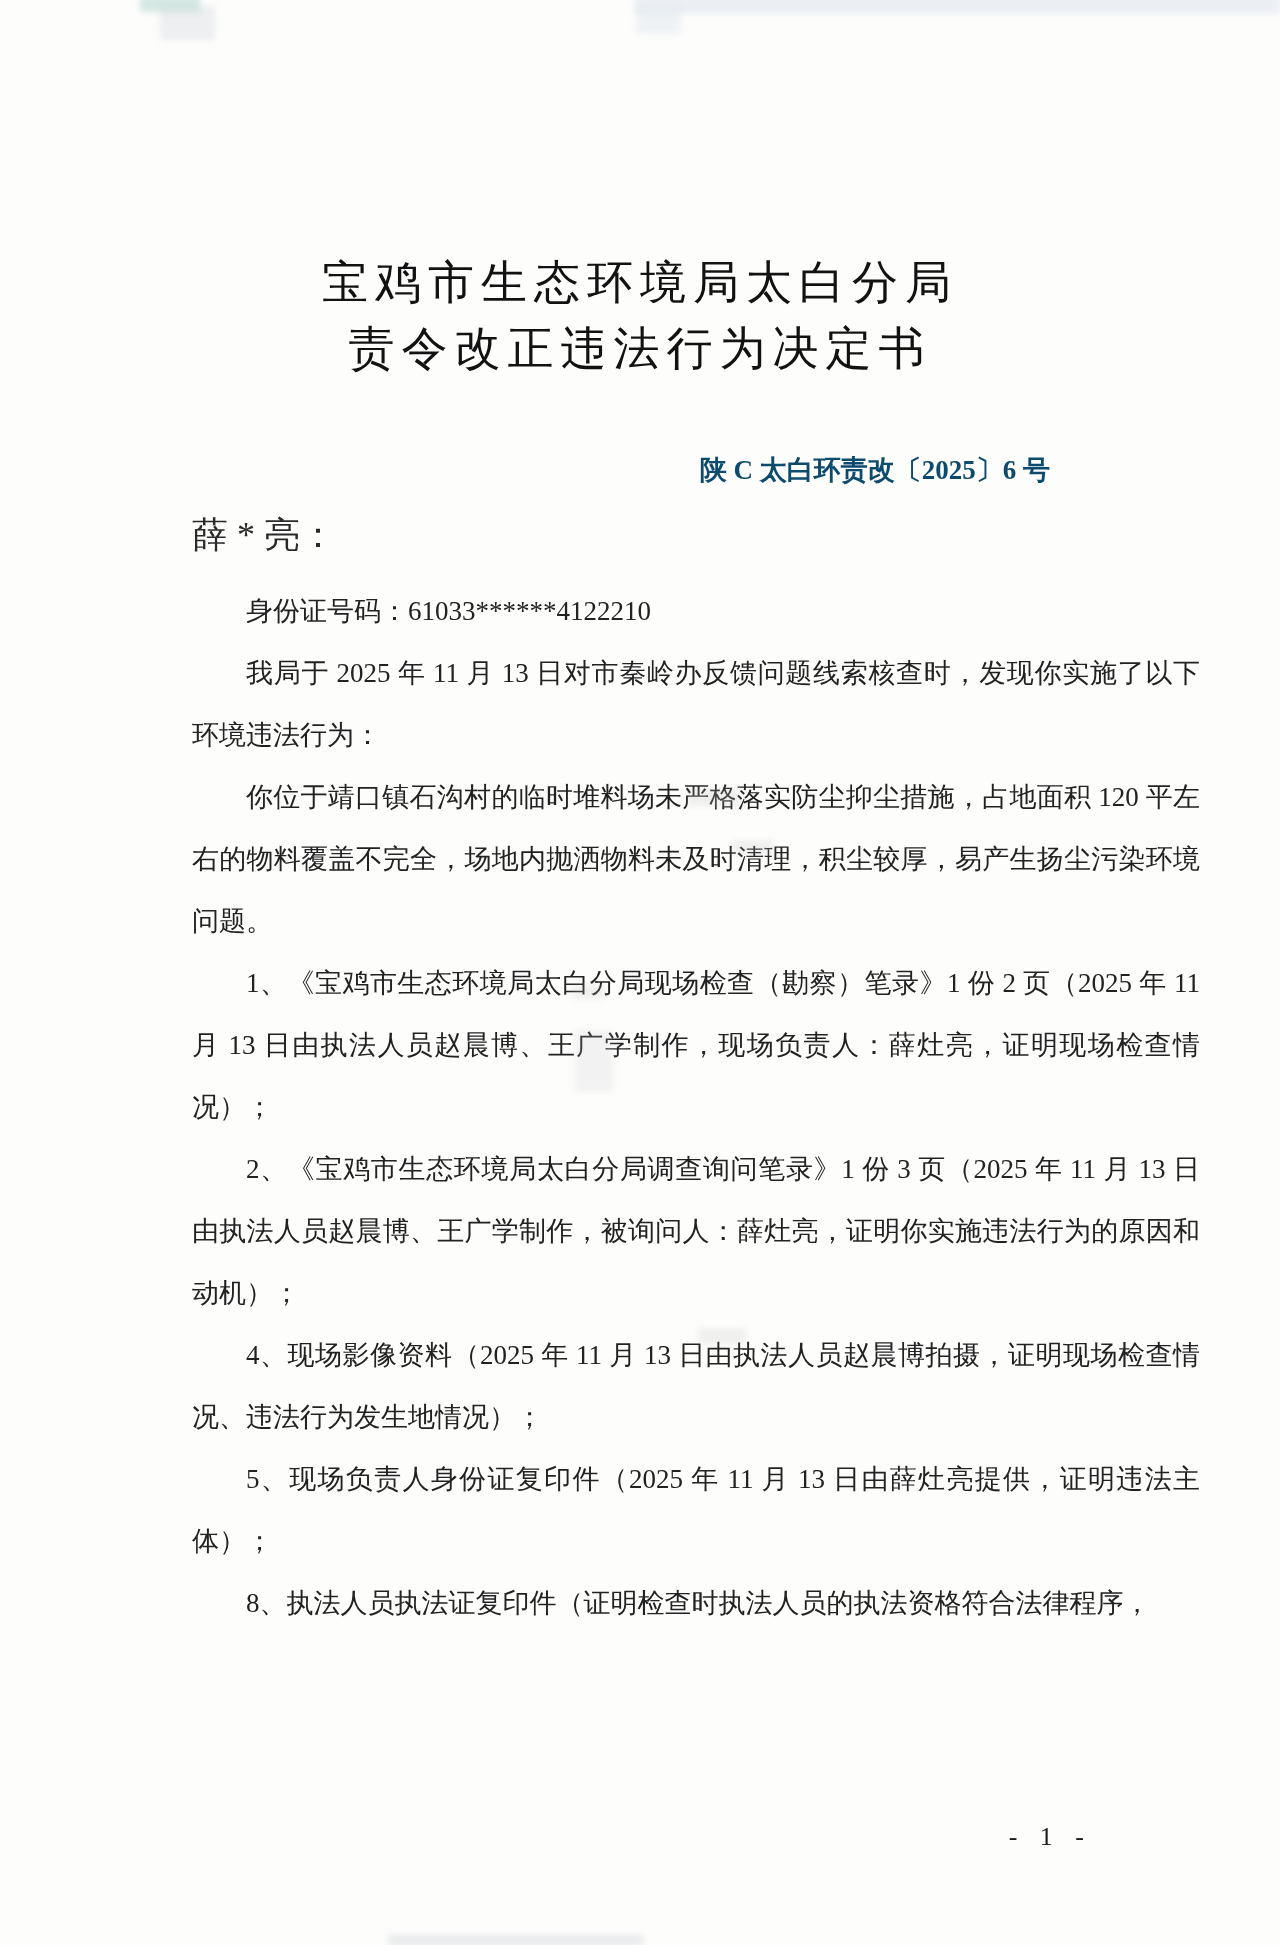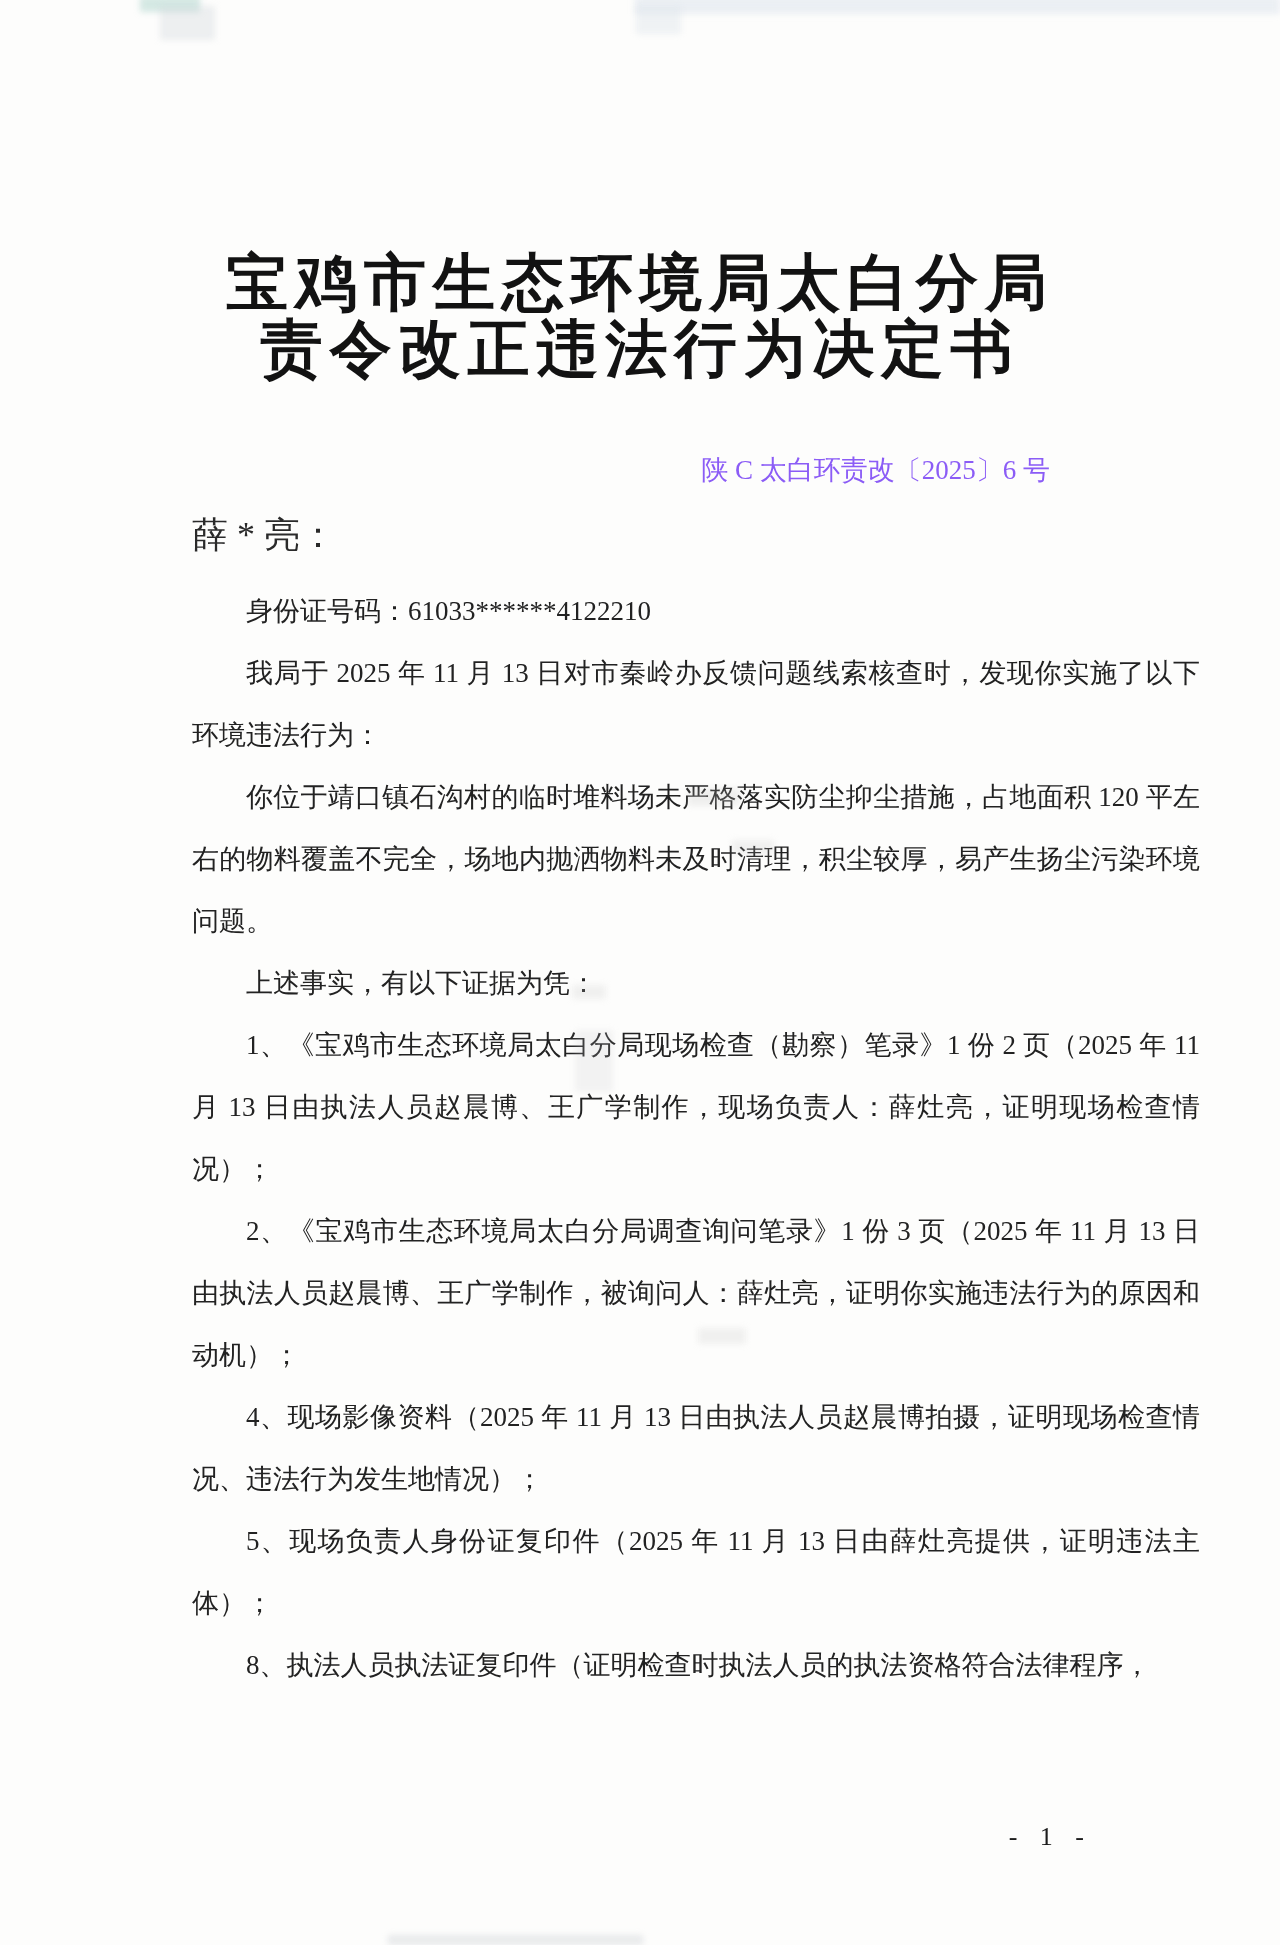--- a/index.html
+++ b/index.html
@@ -16,34 +16,35 @@
     overflow: hidden;
     color: #1f1f1f;
     font-family: "Liberation Serif", "DejaVu Serif", serif;
   }
   
   .title-block {
     margin-top: 250px;
     text-align: center;
   }
   .title-line {
-    font-size: 62px;
+    font-size: 46px;
     line-height: 66px;
-    font-weight: bold;
+    font-weight: normal;
     letter-spacing: 7px;
     color: #121212;
   }
   
   .doc-number {
     margin-top: 68px;
     padding-right: 230px;
     text-align: right;
     font-size: 27px;
     line-height: 40px;
-    color: #8b5cf6;
+    color: #0c4a6e;
+    font-weight: bold;
   }
   
   .addressee {
     margin-top: 24px;
     padding-left: 192px;
     font-size: 36px;
     line-height: 42px;
     color: #2a2a2a;
   }
   
@@ -108,21 +109,20 @@
   </div>
 
   <div class="doc-number">陕 C 太白环责改〔2025〕6 号</div>
 
   <div class="addressee">薛 * 亮：</div>
 
   <div class="content">
       <p>身份证号码：61033******4122210</p>
       <p>我局于 2025 年 11 月 13 日对市秦岭办反馈问题线索核查时，发现你实施了以下环境违法行为：</p>
       <p>你位于靖口镇石沟村的临时堆料场未严格落实防尘抑尘措施，占地面积 120 平左右的物料覆盖不完全，场地内抛洒物料未及时清理，积尘较厚，易产生扬尘污染环境问题。</p>
-      <p>上述事实，有以下证据为凭：</p>
       <p>1、《宝鸡市生态环境局太白分局现场检查（勘察）笔录》1 份 2 页（2025 年 11 月 13 日由执法人员赵晨博、王广学制作，现场负责人：薛灶亮，证明现场检查情况）；</p>
       <p>2、《宝鸡市生态环境局太白分局调查询问笔录》1 份 3 页（2025 年 11 月 13 日由执法人员赵晨博、王广学制作，被询问人：薛灶亮，证明你实施违法行为的原因和动机）；</p>
       <p>4、现场影像资料（2025 年 11 月 13 日由执法人员赵晨博拍摄，证明现场检查情况、违法行为发生地情况）；</p>
       <p>5、现场负责人身份证复印件（2025 年 11 月 13 日由薛灶亮提供，证明违法主体）；</p>
       <p>8、执法人员执法证复印件（证明检查时执法人员的执法资格符合法律程序，</p>
     </div>
 
   <div class="page-number">- 1 -</div>
 
 </div>

